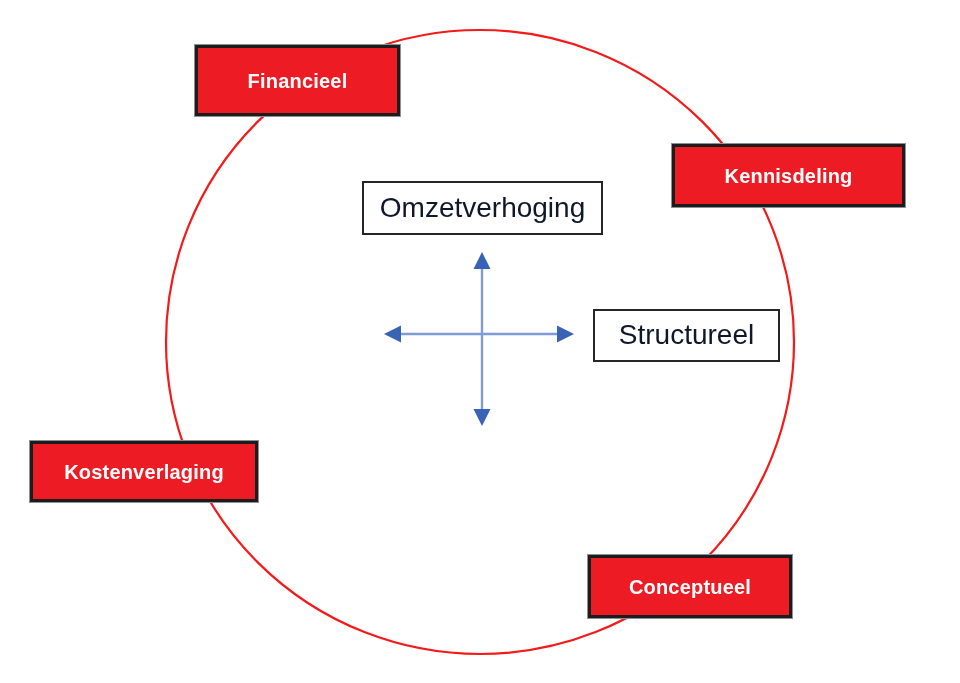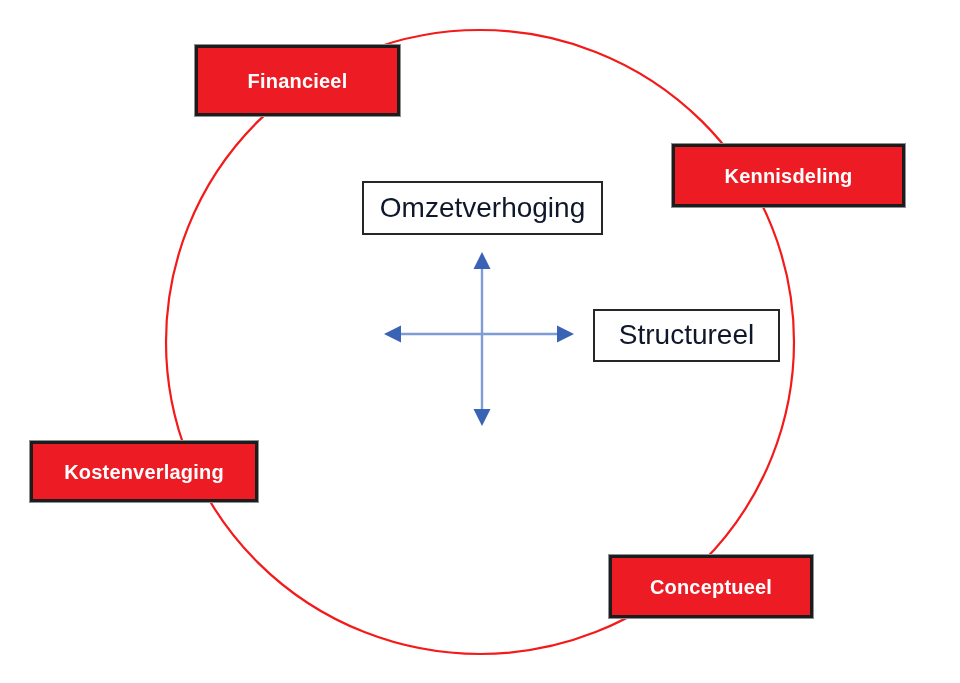--- a/index.html
+++ b/index.html
@@ -43,21 +43,21 @@
   .inner-box {
     background: #ffffff;
     border: 2.5px solid #262626;
     color: #0f172a;
     font-size: 28px;
   }
   
   .pos-financieel    { left: 195px; top: 45px;  width: 205px; height: 71px; }
   .pos-kennisdeling  { left: 672px; top: 144px; width: 233px; height: 63px; text-align: right; }
   .pos-organisatorisch { left: 30px; top: 441px; width: 228px; height: 61px; }
-  .pos-conceptueel   { left: 588px; top: 555px; width: 204px; height: 63px; margin-left: 21px; }
+  .pos-conceptueel   { left: 588px; top: 555px; width: 204px; height: 63px; }
   
   .pos-omzetverhoging  { left: 362px; top: 181px; width: 241px; height: 54px; }
   .pos-incidenteel     { left: 177px; top: 308px; width: 191px; height: 52px; }
   .pos-structureel     { left: 593px; top: 309px; width: 187px; height: 53px; }
   .pos-kostenverlaging { left: 363px; top: 432px; width: 240px; height: 61px; }
 </style>
 </head>
 <body>
 
 <div class="canvas">

